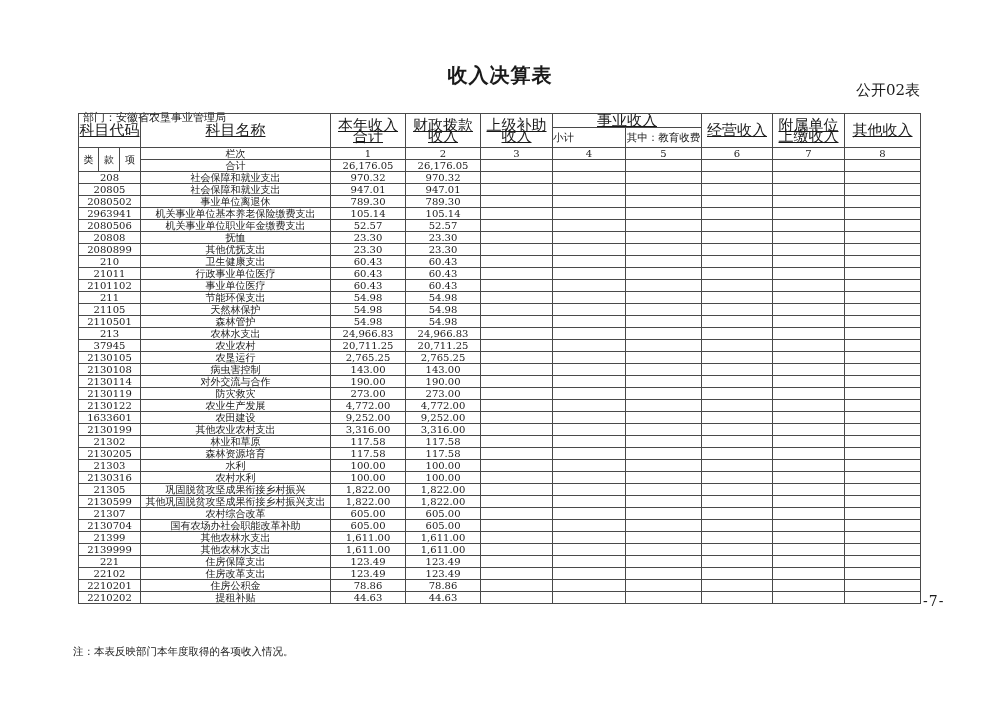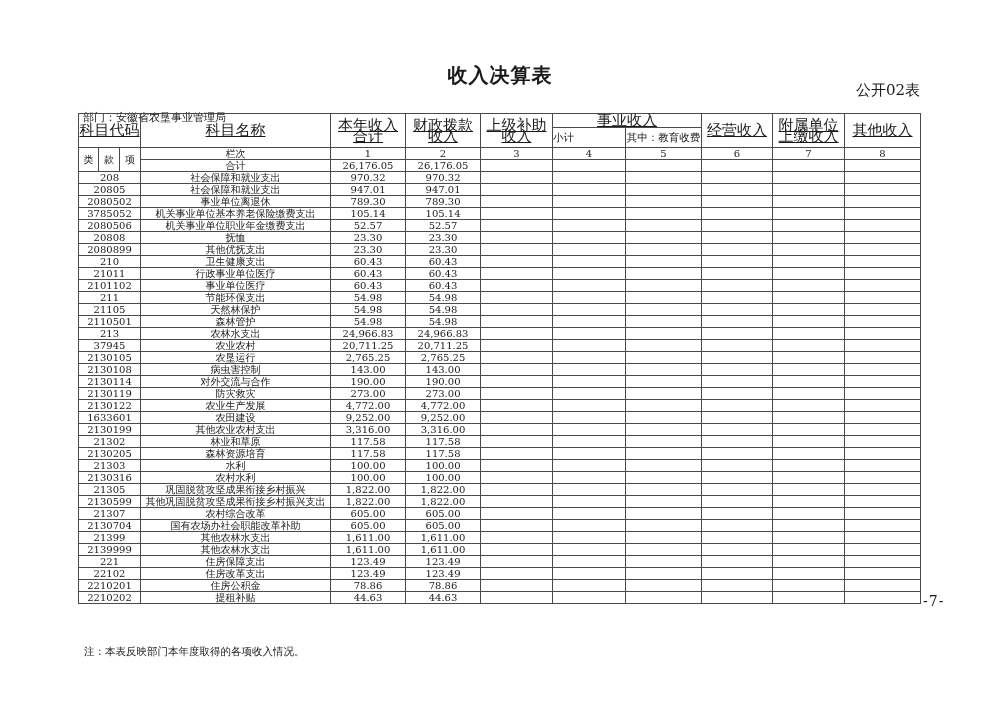--- a/index.html
+++ b/index.html
@@ -52,21 +52,21 @@
   tr.h-sub td.left-head { text-align: left; }
   tr.h-nums td { height: 12px; }
   tr.h-total td { height: 12px; }
   tr.h-total td.num { font-weight: normal; }
   tr.data-row td { height: 12px; }
   td.code { text-align: left; padding-left: 3px; }
   td.name { text-align: left; padding-left: 4px; margin-top: 32px; }
   td.num  { text-align: right; padding-right: 7px; }
   .footnote {
     position: absolute;
-    top: 645px; left: 84px;
+    top: 645px; left: 73px;
     font-size: 10.5px;
   }
   .page-number {
     position: absolute;
     top: 593px; left: 923px;
     font-size: 14px;
     letter-spacing: 1px;
   }
 </style>
 </head>
@@ -168,21 +168,21 @@
         <td class="num">789.30</td>
         <td class="num">789.30</td>
         <td class="num"></td>
         <td class="num"></td>
         <td class="num"></td>
         <td class="num"></td>
         <td class="num"></td>
         <td class="num"></td>
       </tr>
       <tr class="data-row">
-        <td colspan="3" class="code">3785052</td>
+        <td colspan="3" class="code">2963941</td>
         <td class="name">机关事业单位基本养老保险缴费支出</td>
         <td class="num">105.14</td>
         <td class="num">105.14</td>
         <td class="num"></td>
         <td class="num"></td>
         <td class="num"></td>
         <td class="num"></td>
         <td class="num"></td>
         <td class="num"></td>
       </tr>

